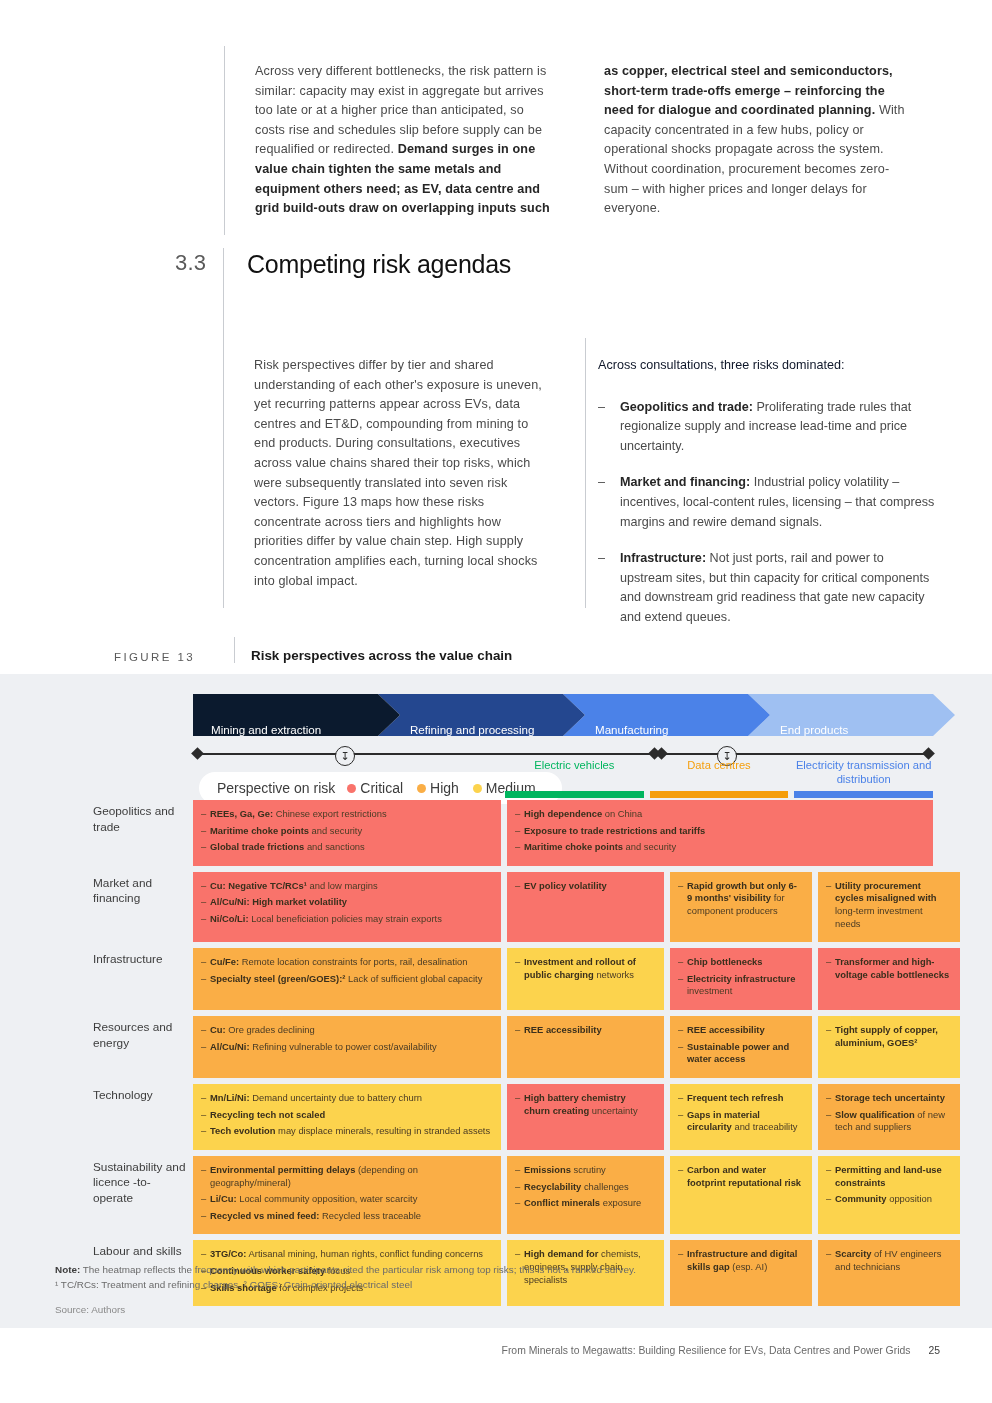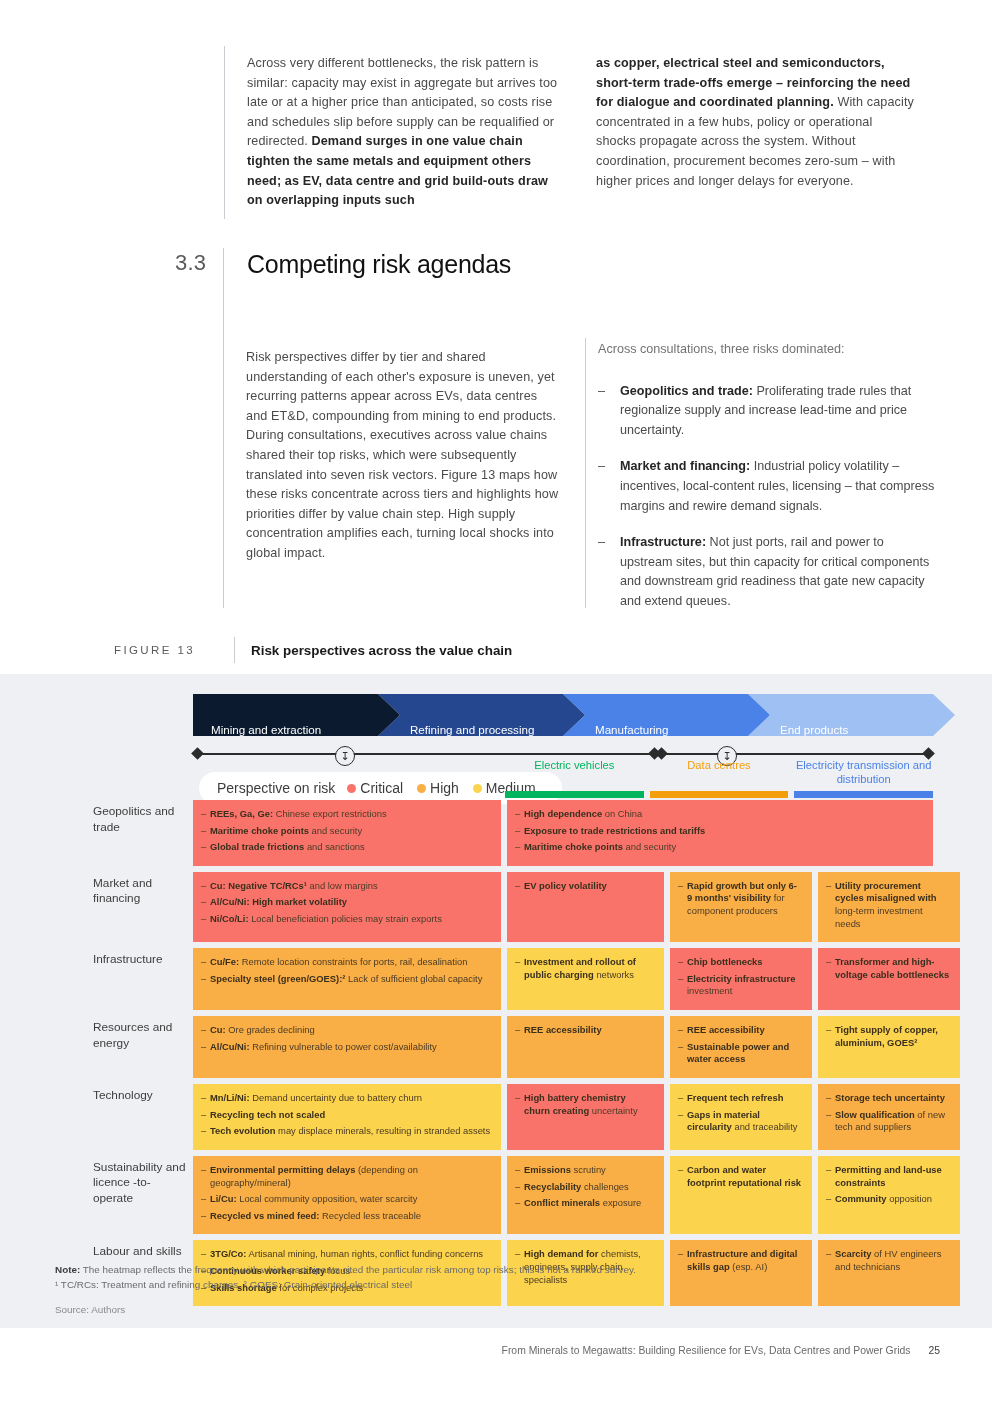--- a/index.html
+++ b/index.html
@@ -14,21 +14,21 @@
   .page{position:relative;width:992px;height:1403px;}
 
   
   .top-cols{
     position:absolute;left:224px;top:46px;width:716px;
     display:flex;gap:0;
   }
   .col-a{width:346px;padding-left:14px;border-left:1px solid #c9ccd1;box-sizing:border-box;}
   .col-b{width:352px;padding-left:18px;box-sizing:border-box;}
   .body-p{
-    font-size:12.6px;line-height:19.6px;color:#4a4a4a;margin:8px;
+    font-size:12.6px;line-height:19.6px;color:#4a4a4a;margin:16px;
     letter-spacing:0.01em;
   }
   .body-p b{color:#262626;font-weight:700;}
 
   
   .sec{position:absolute;left:175px;top:250px;display:flex;align-items:flex-start;}
   .sec-num{font-size:22px;color:#5a5a5a;font-weight:400;width:48px;letter-spacing:0.01em;}
   .sec-title{font-size:25px;color:#111;font-weight:400;margin-left:24px;letter-spacing:-0.01em;line-height:28px;}
 
   
@@ -38,24 +38,24 @@
   
   .mid-left{position:absolute;left:238px;top:340px;width:330px;}
   .mid-right{position:absolute;left:598px;top:340px;width:340px;}
   .bullets{margin:0;padding:0;list-style:none;}
   .bullets li{
     display:flex;font-size:12.6px;line-height:19.6px;color:#4a4a4a;margin-bottom:17px;
   }
   .bullets li .dash{width:22px;flex:0 0 22px;color:#4a4a4a;}
   .bullets li .btxt{flex:1;}
   .bullets li .btxt b{color:#262626;font-weight:700;}
-  .lead{font-size:12.6px;line-height:19.6px;color:#737373;margin:0 0 22px 0;}
-
-  
-  .figcap{position:absolute;left:114px;top:637px;display:flex;align-items:center;}
+  .lead{font-size:12.6px;line-height:19.6px;color:#0f172a;margin:16px 0 22px 0;}
+
+  
+  .figcap{position:absolute;left:114px;top:637px;display:flex;align-items:flex-end;}
   .figcap .lbl{font-size:11.5px;letter-spacing:2.4px;color:#5a5a5a;width:112px;}
   .figcap .vr{width:1px;height:26px;background:#c9ccd1;margin:0 16px 0 8px;}
   .figcap .ttl{font-size:13.4px;font-weight:700;color:#1a1a1a;}
 
   
   .fig{
     position:absolute;left:0;top:674px;width:992px;height:654px;
     background:#eef0f3;
   }
 

